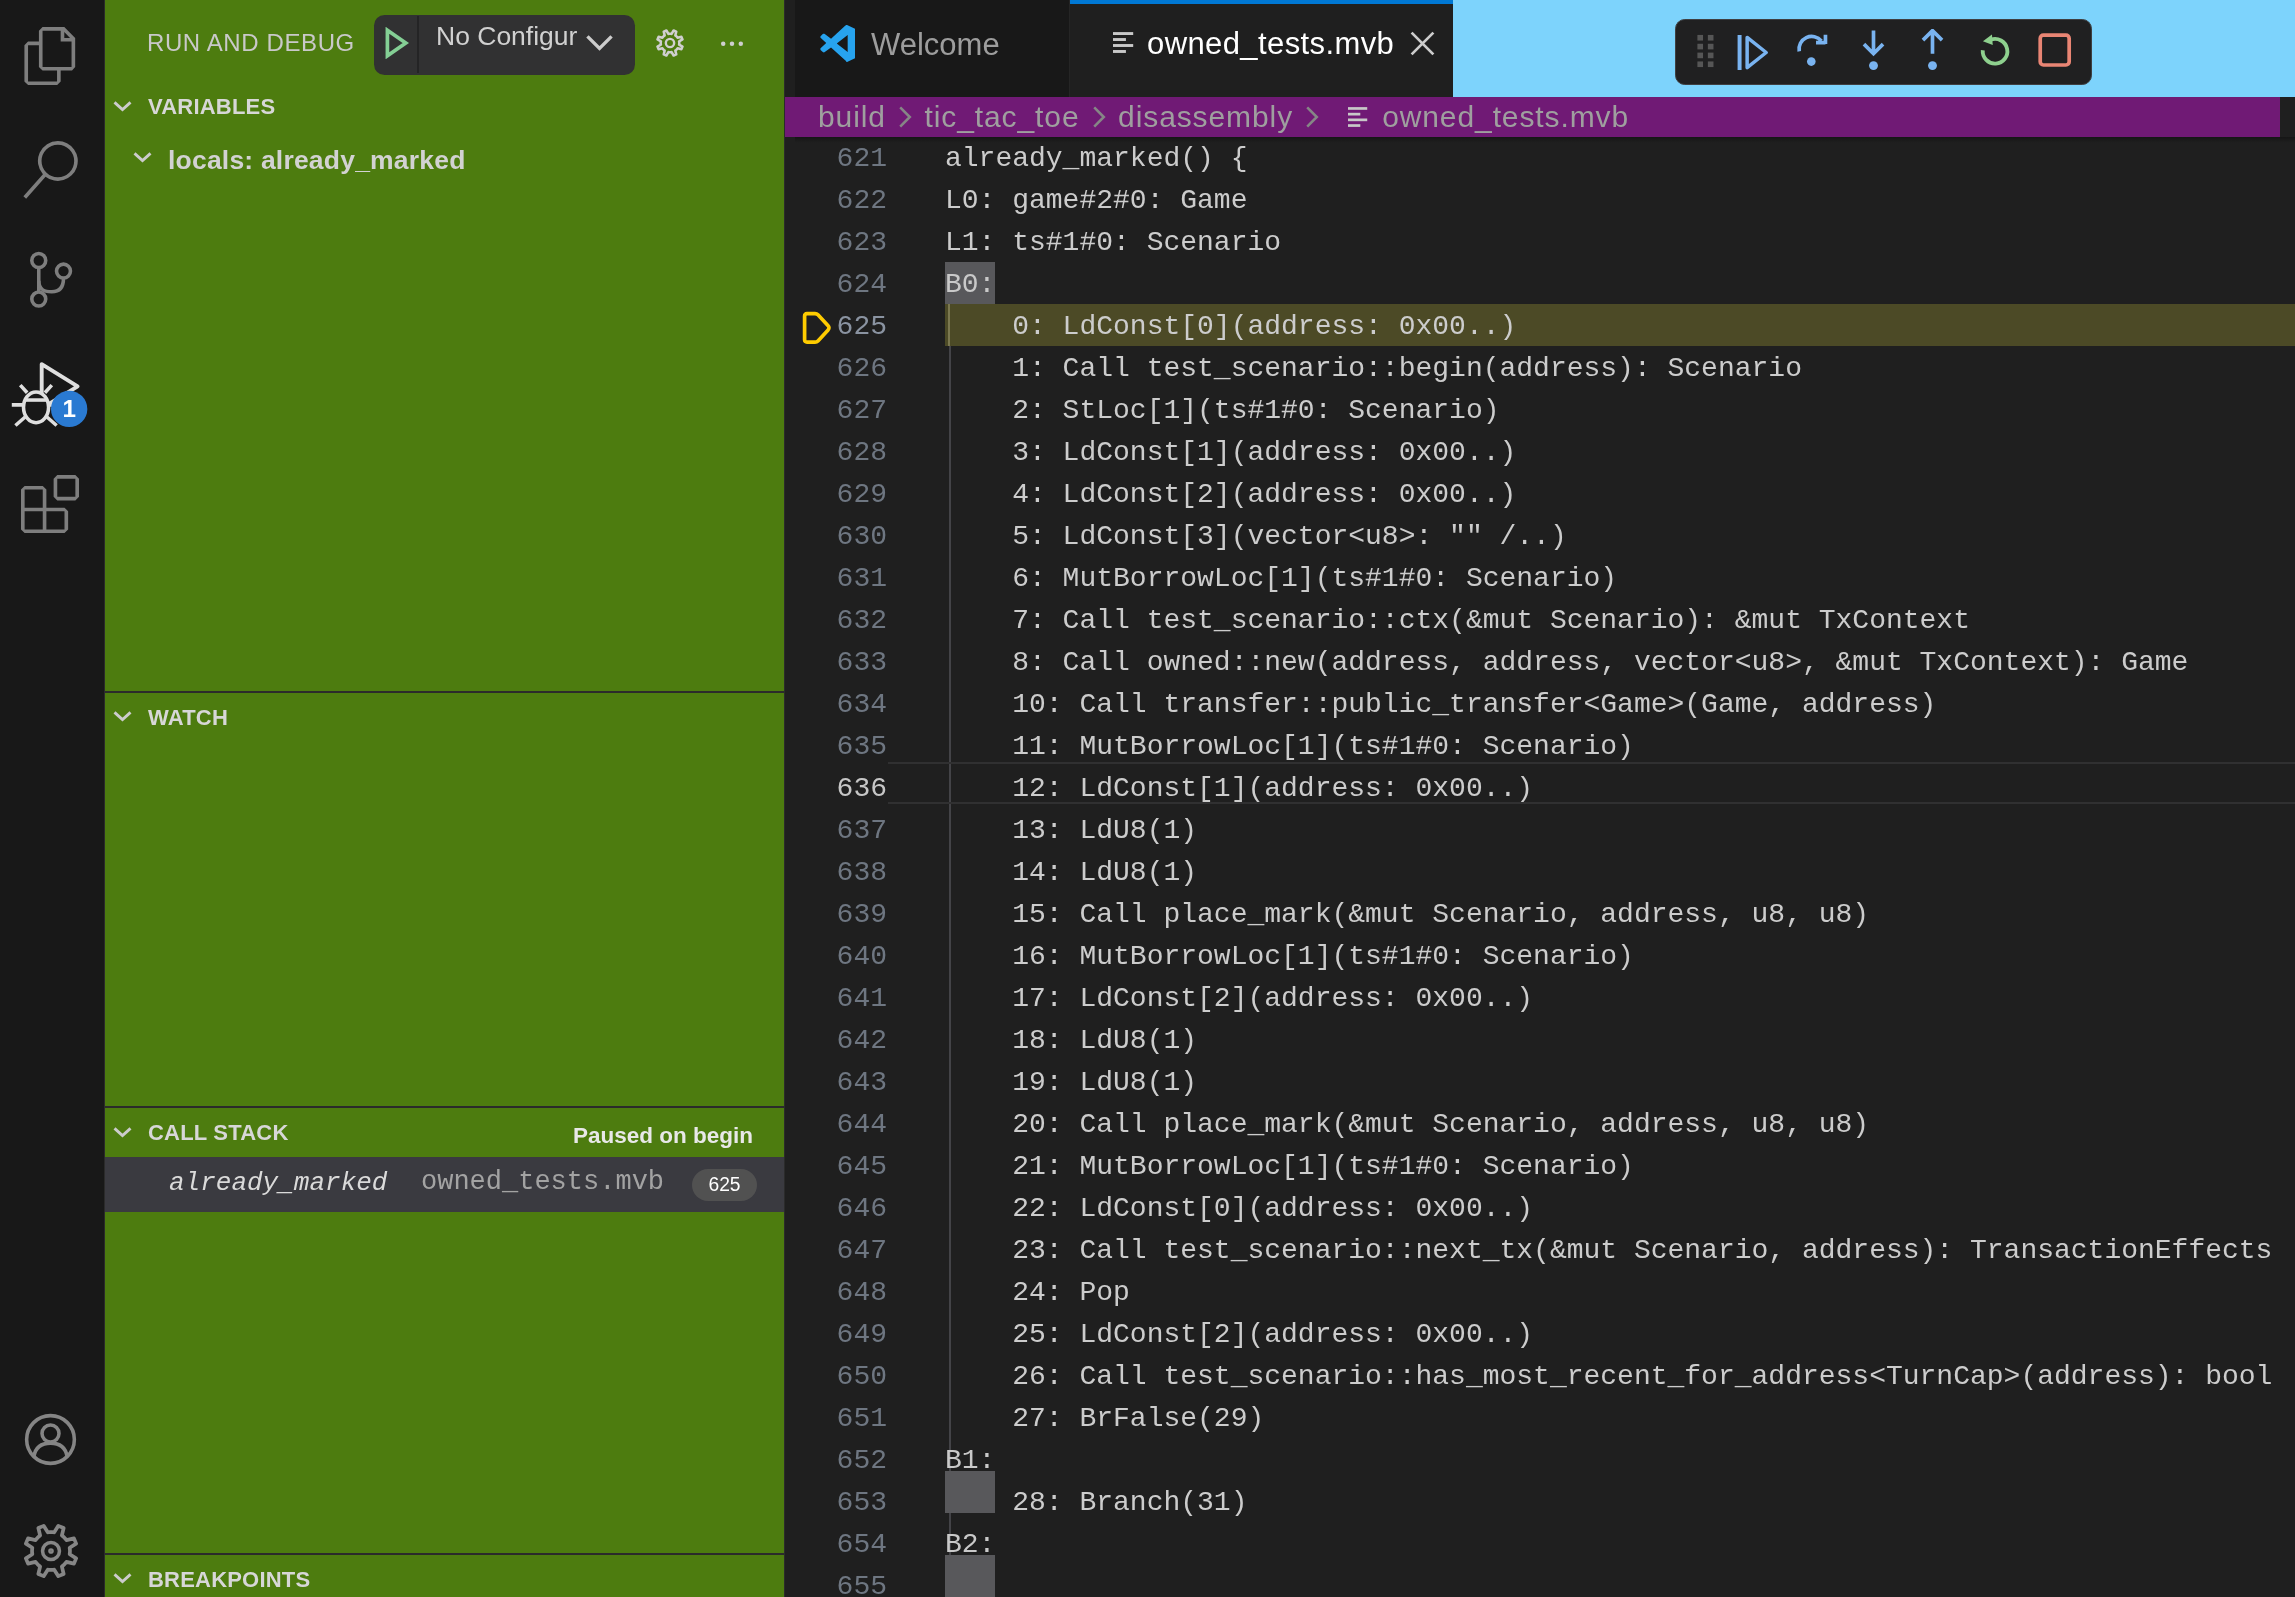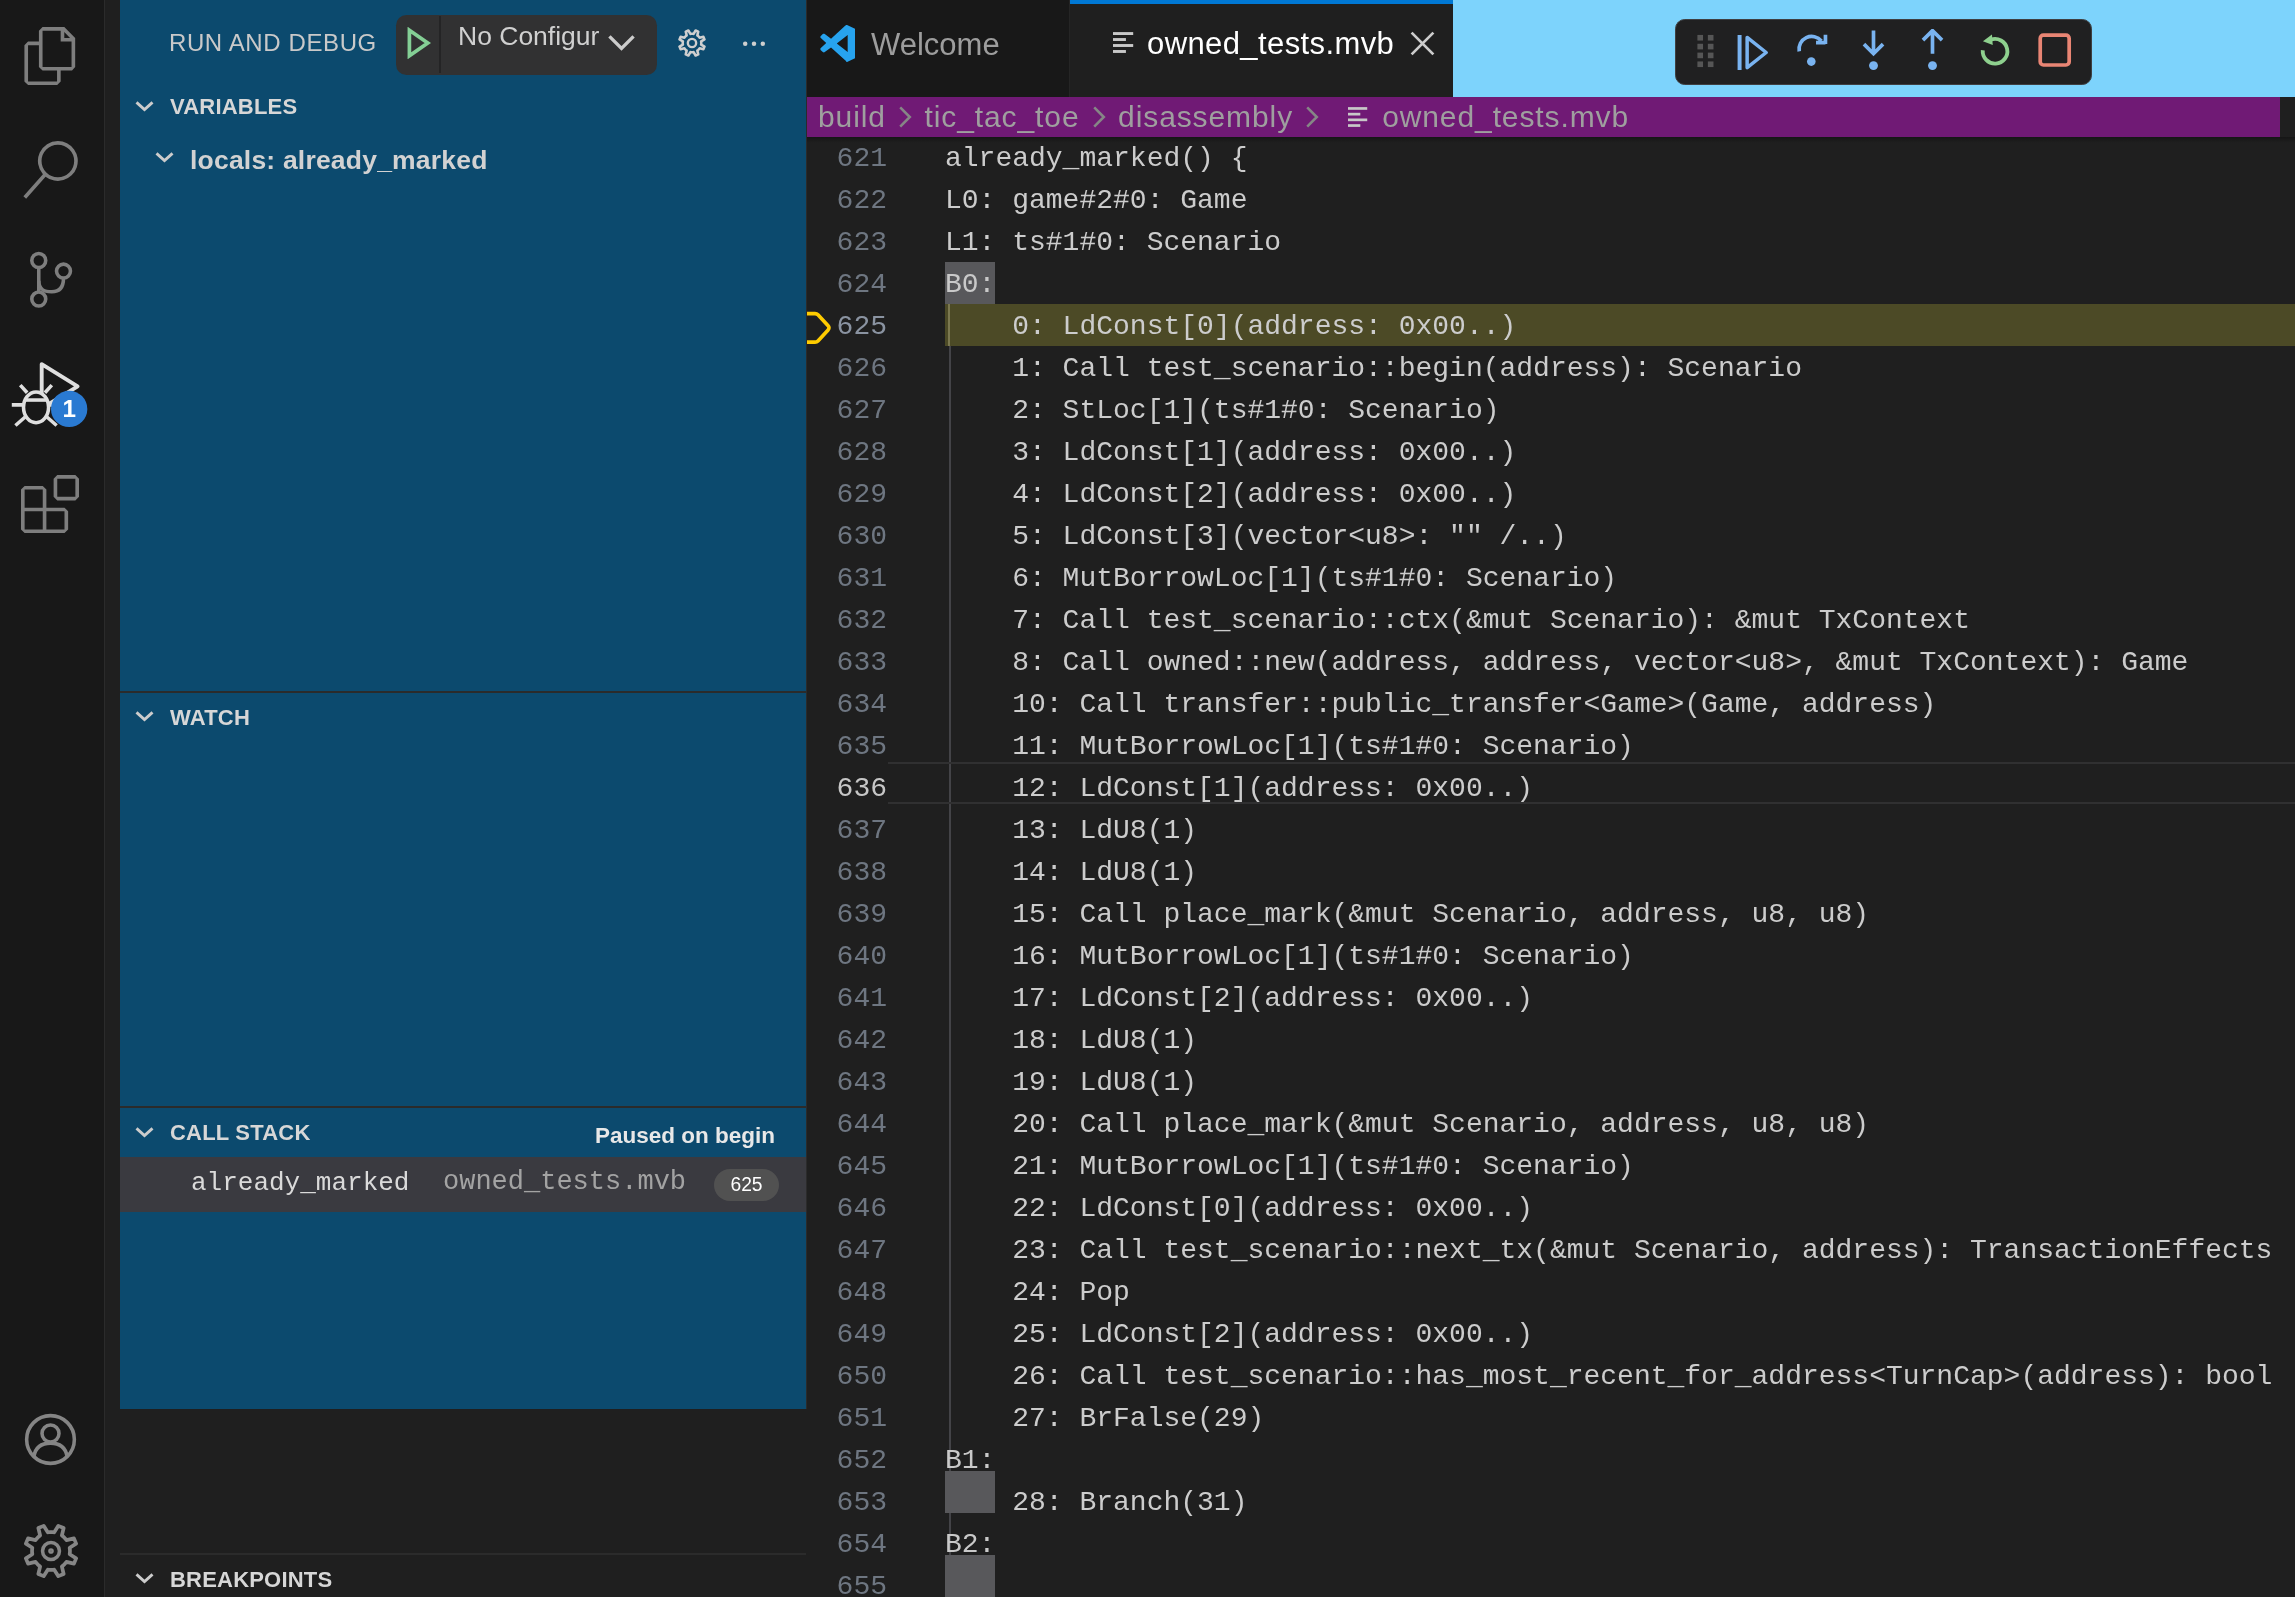--- a/index.html
+++ b/index.html
@@ -1,21 +1,21 @@
 <!DOCTYPE html>
 <html style="font-size:13px"><head><meta charset="utf-8">
 <style>
 * { margin:0; padding:0; box-sizing:border-box; }
 html,body { width:2295px; height:1597px; overflow:hidden; background:#1f1f1f;
   font-family:"Liberation Sans", sans-serif; }
 .abs { position:absolute; }
 
 #actbar { position:absolute; left:0; top:0; width:105px; height:1597px; background:#181818; border-right:1.6px solid #2b2b2b; }
 
-#sidebar { position:absolute; left:120px; top:0; width:687px; height:1409px; background:#0c4a6e; border-right:1.6px solid #2b2b2b; }
+#sidebar { position:absolute; left:98px; top:0; width:687px; height:1597px; background:#4d7c0f; border-right:1.6px solid #2b2b2b; }
 .sep { position:absolute; left:0; width:100%; height:1.6px; background:#2b2b2b; }
 .hdr { position:absolute; font-size:22px; font-weight:700; color:#d7d7d7; letter-spacing:0.2px; }
 .chev { position:absolute; }
 
 #tabstrip { position:absolute; left:795px; top:0; width:1501px; height:97px; background:#7dd3fc; }
 #tab-welcome { position:absolute; left:0; top:0; width:275px; height:97px; background:#181818; border-right:1.6px solid #252525; }
 #tab-active { position:absolute; left:275px; top:0; width:383px; height:97px; background:#1f1f1f; }
 #tab-active .topline { position:absolute; left:0; top:0; width:100%; height:4px; background:#0078d4; }
 #breadcrumbs { position:absolute; left:779px; top:97px; width:1501px; height:40px; background:#701a75; }
 #bcshadow { position:absolute; left:795px; top:137px; width:1501px; height:6.4px; background:linear-gradient(rgba(0,0,0,0.30), rgba(0,0,0,0)); }
@@ -253,21 +253,21 @@
     </svg>
   <div class="hdr" style="left:50px;top:705px;">WATCH</div>
 
   <div class="sep" style="top:1106px"></div>
   <svg class="chev" style="left:13.7px;top:1126px" width="21" height="12" viewBox="0 0 26 15">
       <path d="M3 3 L13 12 L23 3" stroke="#cccccc" stroke-width="3.6" fill="none"></path>
     </svg>
   <div class="hdr" style="left:50px;top:1120px;">CALL STACK</div>
   <div class="abs" style="top:1123px;right:31px;font-size:22.5px;font-weight:700;color:#e8e8e8;">Paused on begin</div>
   <div class="abs" style="left:0;top:1157px;width:100%;height:55px;background:#3a3a40;">
-    <span style="position:absolute;left:71px;top:10.5px;font-family:'Liberation Mono',monospace;font-size:26px;color:#dadada;">already_marked</span>
+    <span style="position:absolute;left:71px;top:10.5px;font-family:'Liberation Mono',monospace;font-style:italic;font-size:26px;color:#dadada;">already_marked</span>
     <span style="position:absolute;left:323px;top:9.7px;font-family:'Liberation Mono',monospace;font-size:27px;color:#a3a3a3;">owned_tests.mvb</span>
     <span style="position:absolute;left:594px;top:12px;width:65px;height:32px;background:#515151;border-radius:16px;color:#ffffff;font-size:19.3px;font-weight:500;text-align:center;line-height:32px;">625</span>
   </div>
 
   <div class="sep" style="top:1553px"></div>
   <svg class="chev" style="left:13.7px;top:1572px" width="21" height="12" viewBox="0 0 26 15">
       <path d="M3 3 L13 12 L23 3" stroke="#cccccc" stroke-width="3.6" fill="none"></path>
     </svg>
   <div class="hdr" style="left:50px;top:1567px;">BREAKPOINTS</div>
 </div>

